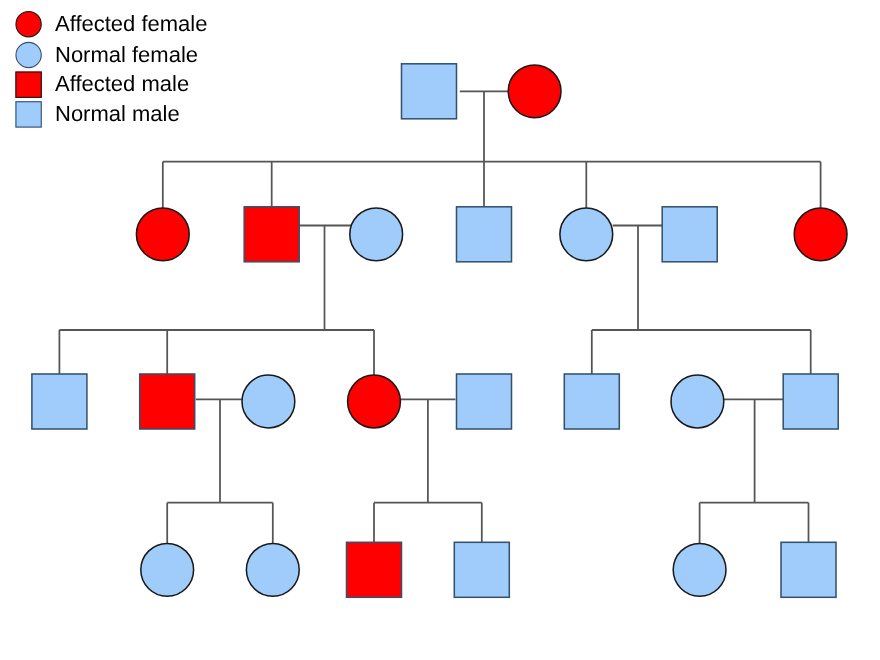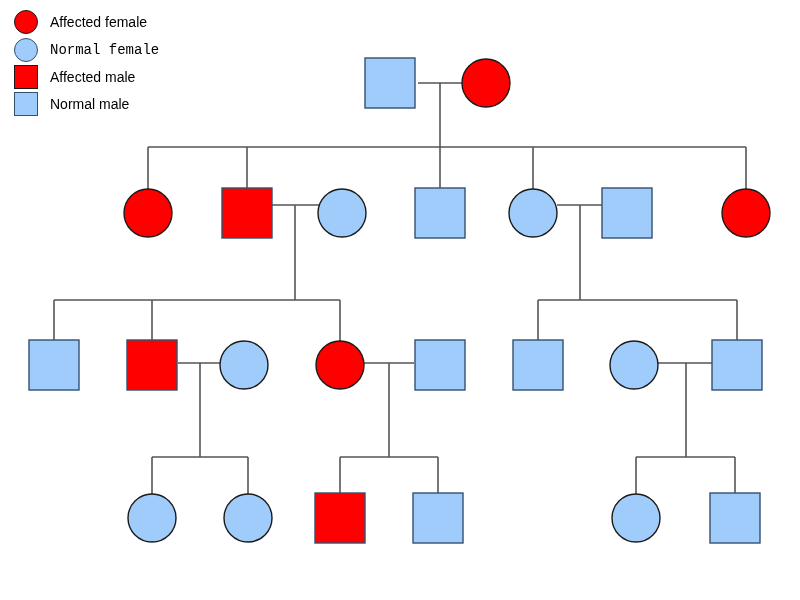--- a/index.html
+++ b/index.html
@@ -8,21 +8,21 @@
     background:#ffffff;
     font-family:"Liberation Sans", sans-serif;
     overflow:hidden;
     position:relative;
   }
   #chart{position:absolute;left:0;top:0;width:800px;height:600px;}
   .legend{position:absolute;left:0;top:0;}
   .legend-row{position:absolute;display:flex;align-items:center;}
   .legend-swatch{flex:0 0 auto;}
   .legend-label{
-    font-size:14px;
+    font-size:20px;
     color:#000000;
     margin-left:12px;
     white-space:nowrap;
     line-height:1;
   }
   .sw-circle{width:22px;height:22px;border-radius:50%;}
   .sw-square{width:22px;height:22px;}
   .sw-affected{background:#ff0000;border:1px solid #1a1a1a;}
   .sw-normal{background:#a0ccfb;border:1px solid #34516e;}
 </style>
@@ -102,21 +102,21 @@
       <circle cx="636" cy="518" r="24" stroke="#1a1a1a" fill="#a0ccfb" stroke-width="1.4"></circle>
       <rect x="710" y="493" width="50" height="50" stroke="#34516e" fill="#a0ccfb" stroke-width="1.4"></rect>
     </g>
 </svg>
 
 <div class="legend">
   <div class="legend-row" style="left:14px;top:10px;">
     <span class="legend-swatch sw-circle sw-affected"></span>
     <span class="legend-label">Affected female</span>
   </div>
-  <div class="legend-row" style="left:14px;top:38px;font-family:Liberation Mono, monospace;">
+  <div class="legend-row" style="left:14px;top:38px;">
     <span class="legend-swatch sw-circle sw-normal"></span>
     <span class="legend-label">Normal female</span>
   </div>
   <div class="legend-row" style="left:14px;top:65px;">
     <span class="legend-swatch sw-square sw-affected"></span>
     <span class="legend-label">Affected male</span>
   </div>
   <div class="legend-row" style="left:14px;top:92px;text-align:center;">
     <span class="legend-swatch sw-square sw-normal"></span>
     <span class="legend-label">Normal male</span>

